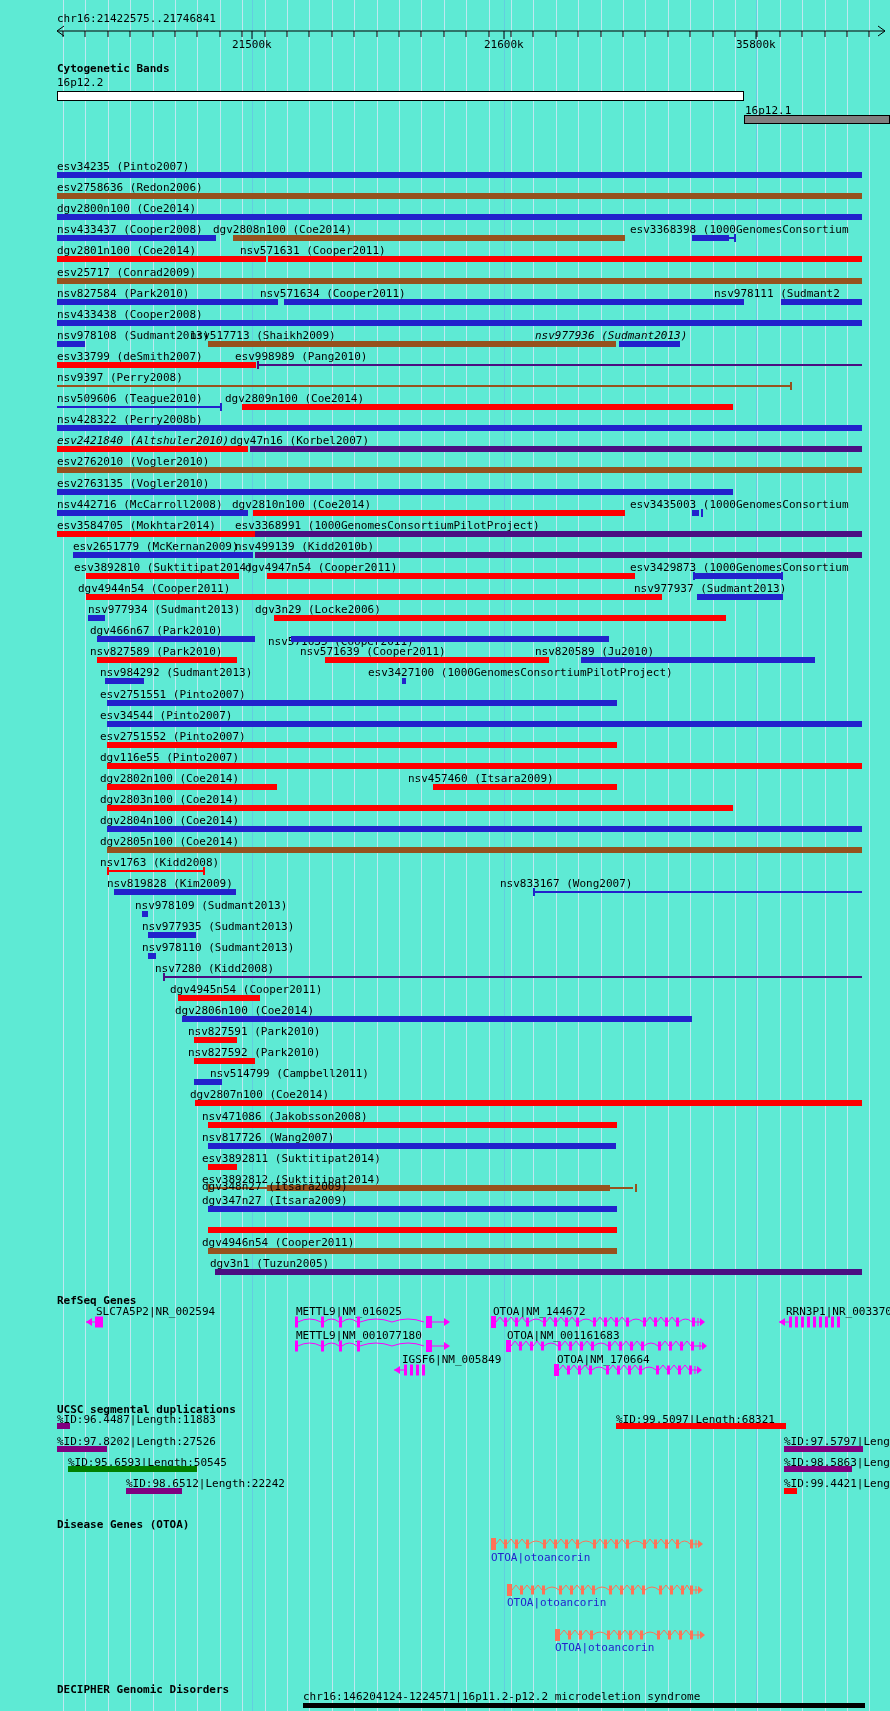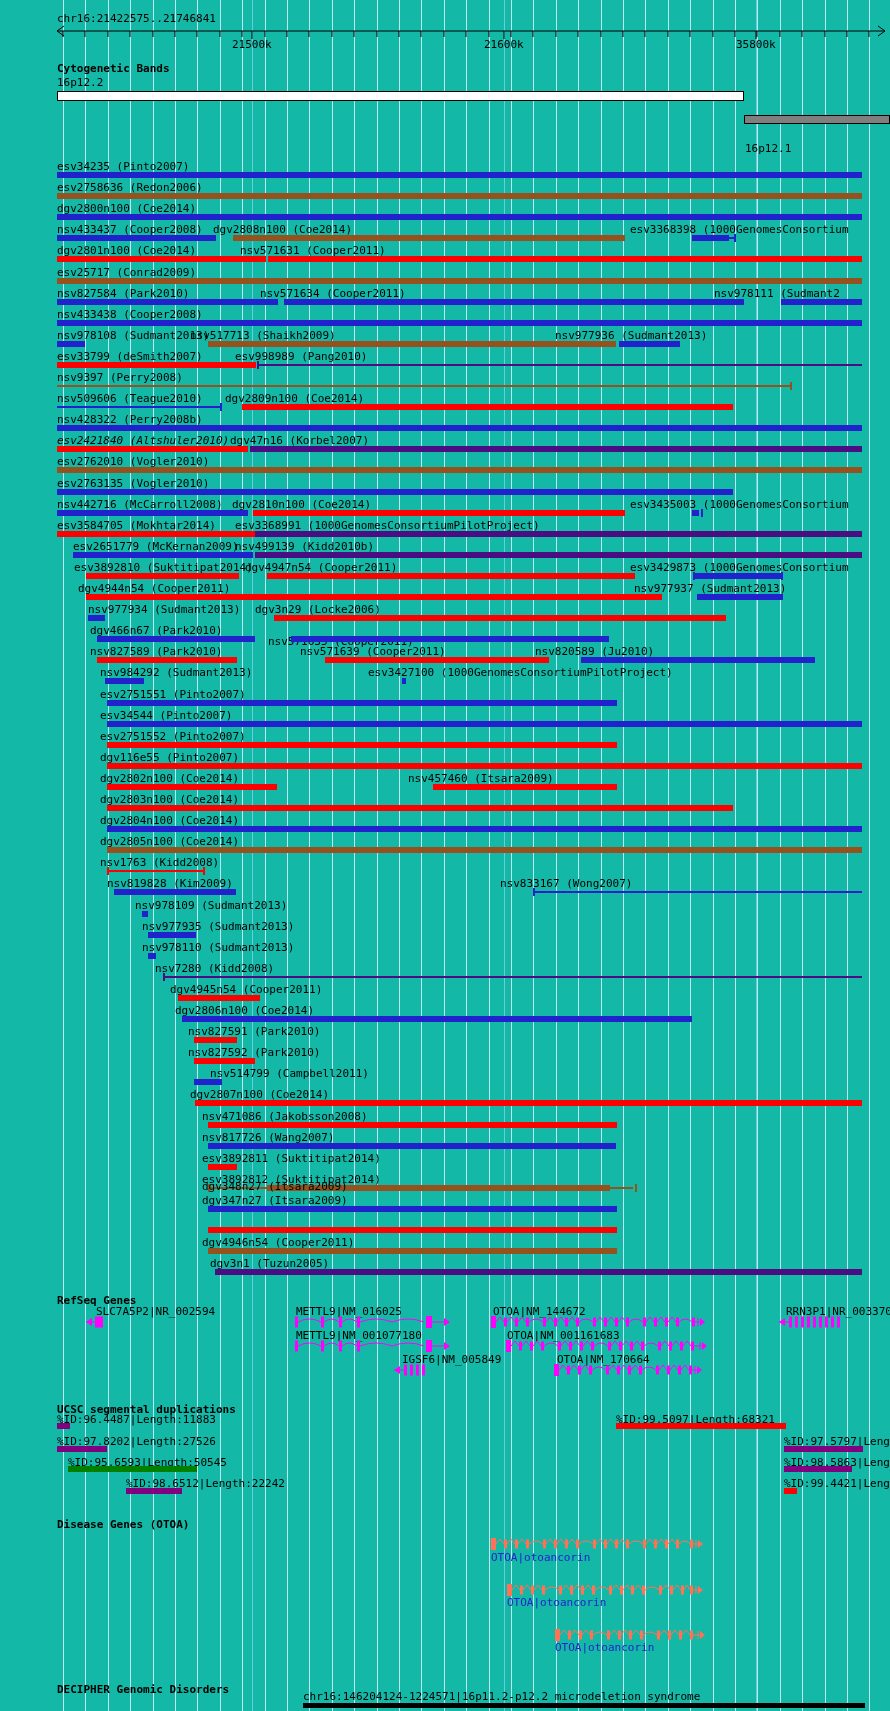--- a/index.html
+++ b/index.html
@@ -1,17 +1,17 @@
 <!DOCTYPE html>
 <html><head>
 <meta charset="utf-8">
 <style>
   html,body{margin:0;padding:0;background:#fff;}
   #stage{
-    position:relative;width:890px;height:1711px;background:#14b8a6;
+    position:relative;width:890px;height:1711px;background:#5eead4;
     overflow:hidden;
     font-family:"DejaVu Sans Mono","Liberation Mono",monospace;
     font-size:11px;line-height:11px;color:#000;
   }
   .lbl{position:absolute;white-space:pre;}
   .title{font-weight:bold;}
   .gl{position:absolute;top:0;height:1711px;width:1px;}
   .bar{position:absolute;height:6px;}
   .thin{position:absolute;height:2px;}
   .vtick{position:absolute;width:2px;height:8px;}
@@ -114,21 +114,21 @@
   <div id="ruler-labels">
       <div class="lbl" style="left: 232px; top: 39px;">21500k</div>
       <div class="lbl" style="left: 484px; top: 39px;">21600k</div>
       <div class="lbl" style="left: 736px; top: 39px;">35800k</div>
     </div>
 
   <div class="lbl title" style="left:57px;top:63px">Cytogenetic Bands</div>
   <div id="cytobands">
       <div class="lbl" style="left: 57px; top: 77px;">16p12.2</div>
       <div class="band" style="left: 57px; top: 91px; width: 687px; height: 10px; background: rgb(255, 255, 255);"></div>
-      <div class="lbl" style="left: 745px; top: 105px; margin-top: 38px;">16p12.1</div>
+      <div class="lbl" style="left: 745px; top: 105px;">16p12.1</div>
       <div class="band" style="left: 744px; top: 115px; width: 146px; height: 9px; background: rgb(127, 127, 127);"></div>
     </div>
 
   <div id="dgv-rows">
       <div>
         <div class="lbl" style="left: 57px; top: 161px;">esv34235 (Pinto2007)</div>
         <div class="bar" style="left: 57px; top: 172px; width: 805px; background: rgb(34, 34, 204);"></div>
       </div>
       <div>
         <div class="lbl" style="left: 57px; top: 182px;">esv2758636 (Redon2006)</div>
@@ -168,21 +168,21 @@
       </div>
       <div>
         <div class="lbl" style="left: 57px; top: 309px;">nsv433438 (Cooper2008)</div>
         <div class="bar" style="left: 57px; top: 320px; width: 805px; background: rgb(34, 34, 204);"></div>
       </div>
       <div>
         <div class="lbl" style="left: 57px; top: 330px;">nsv978108 (Sudmant2013)</div>
         <div class="bar" style="left: 57px; top: 341px; width: 28px; background: rgb(34, 34, 204);"></div>
         <div class="lbl" style="left: 190px; top: 330px;">nsv517713 (Shaikh2009)</div>
         <div class="bar" style="left: 208px; top: 341px; width: 408px; background: rgb(150, 82, 30);"></div>
-        <div class="lbl" style="left: 555px; top: 330px;">nsv977936 (Sudmant2013)</div>
+        <div class="lbl" style="left: 535px; top: 330px; font-style: italic;">nsv977936 (Sudmant2013)</div>
         <div class="bar" style="left: 619px; top: 341px; width: 61px; background: rgb(34, 34, 204);"></div>
       </div>
       <div>
         <div class="lbl" style="left: 57px; top: 351px;">esv33799 (deSmith2007)</div>
         <div class="bar" style="left: 57px; top: 362px; width: 199px; background: rgb(255, 0, 0);"></div>
         <div class="lbl" style="left: 235px; top: 351px;">esv998989 (Pang2010)</div>
         <div class="vtick" style="left: 257px; top: 361px; background: rgb(75, 14, 130);"></div>
         <div class="thin" style="left: 258px; top: 364px; width: 604px; background: rgb(75, 14, 130);"></div>
       </div>
       <div>

